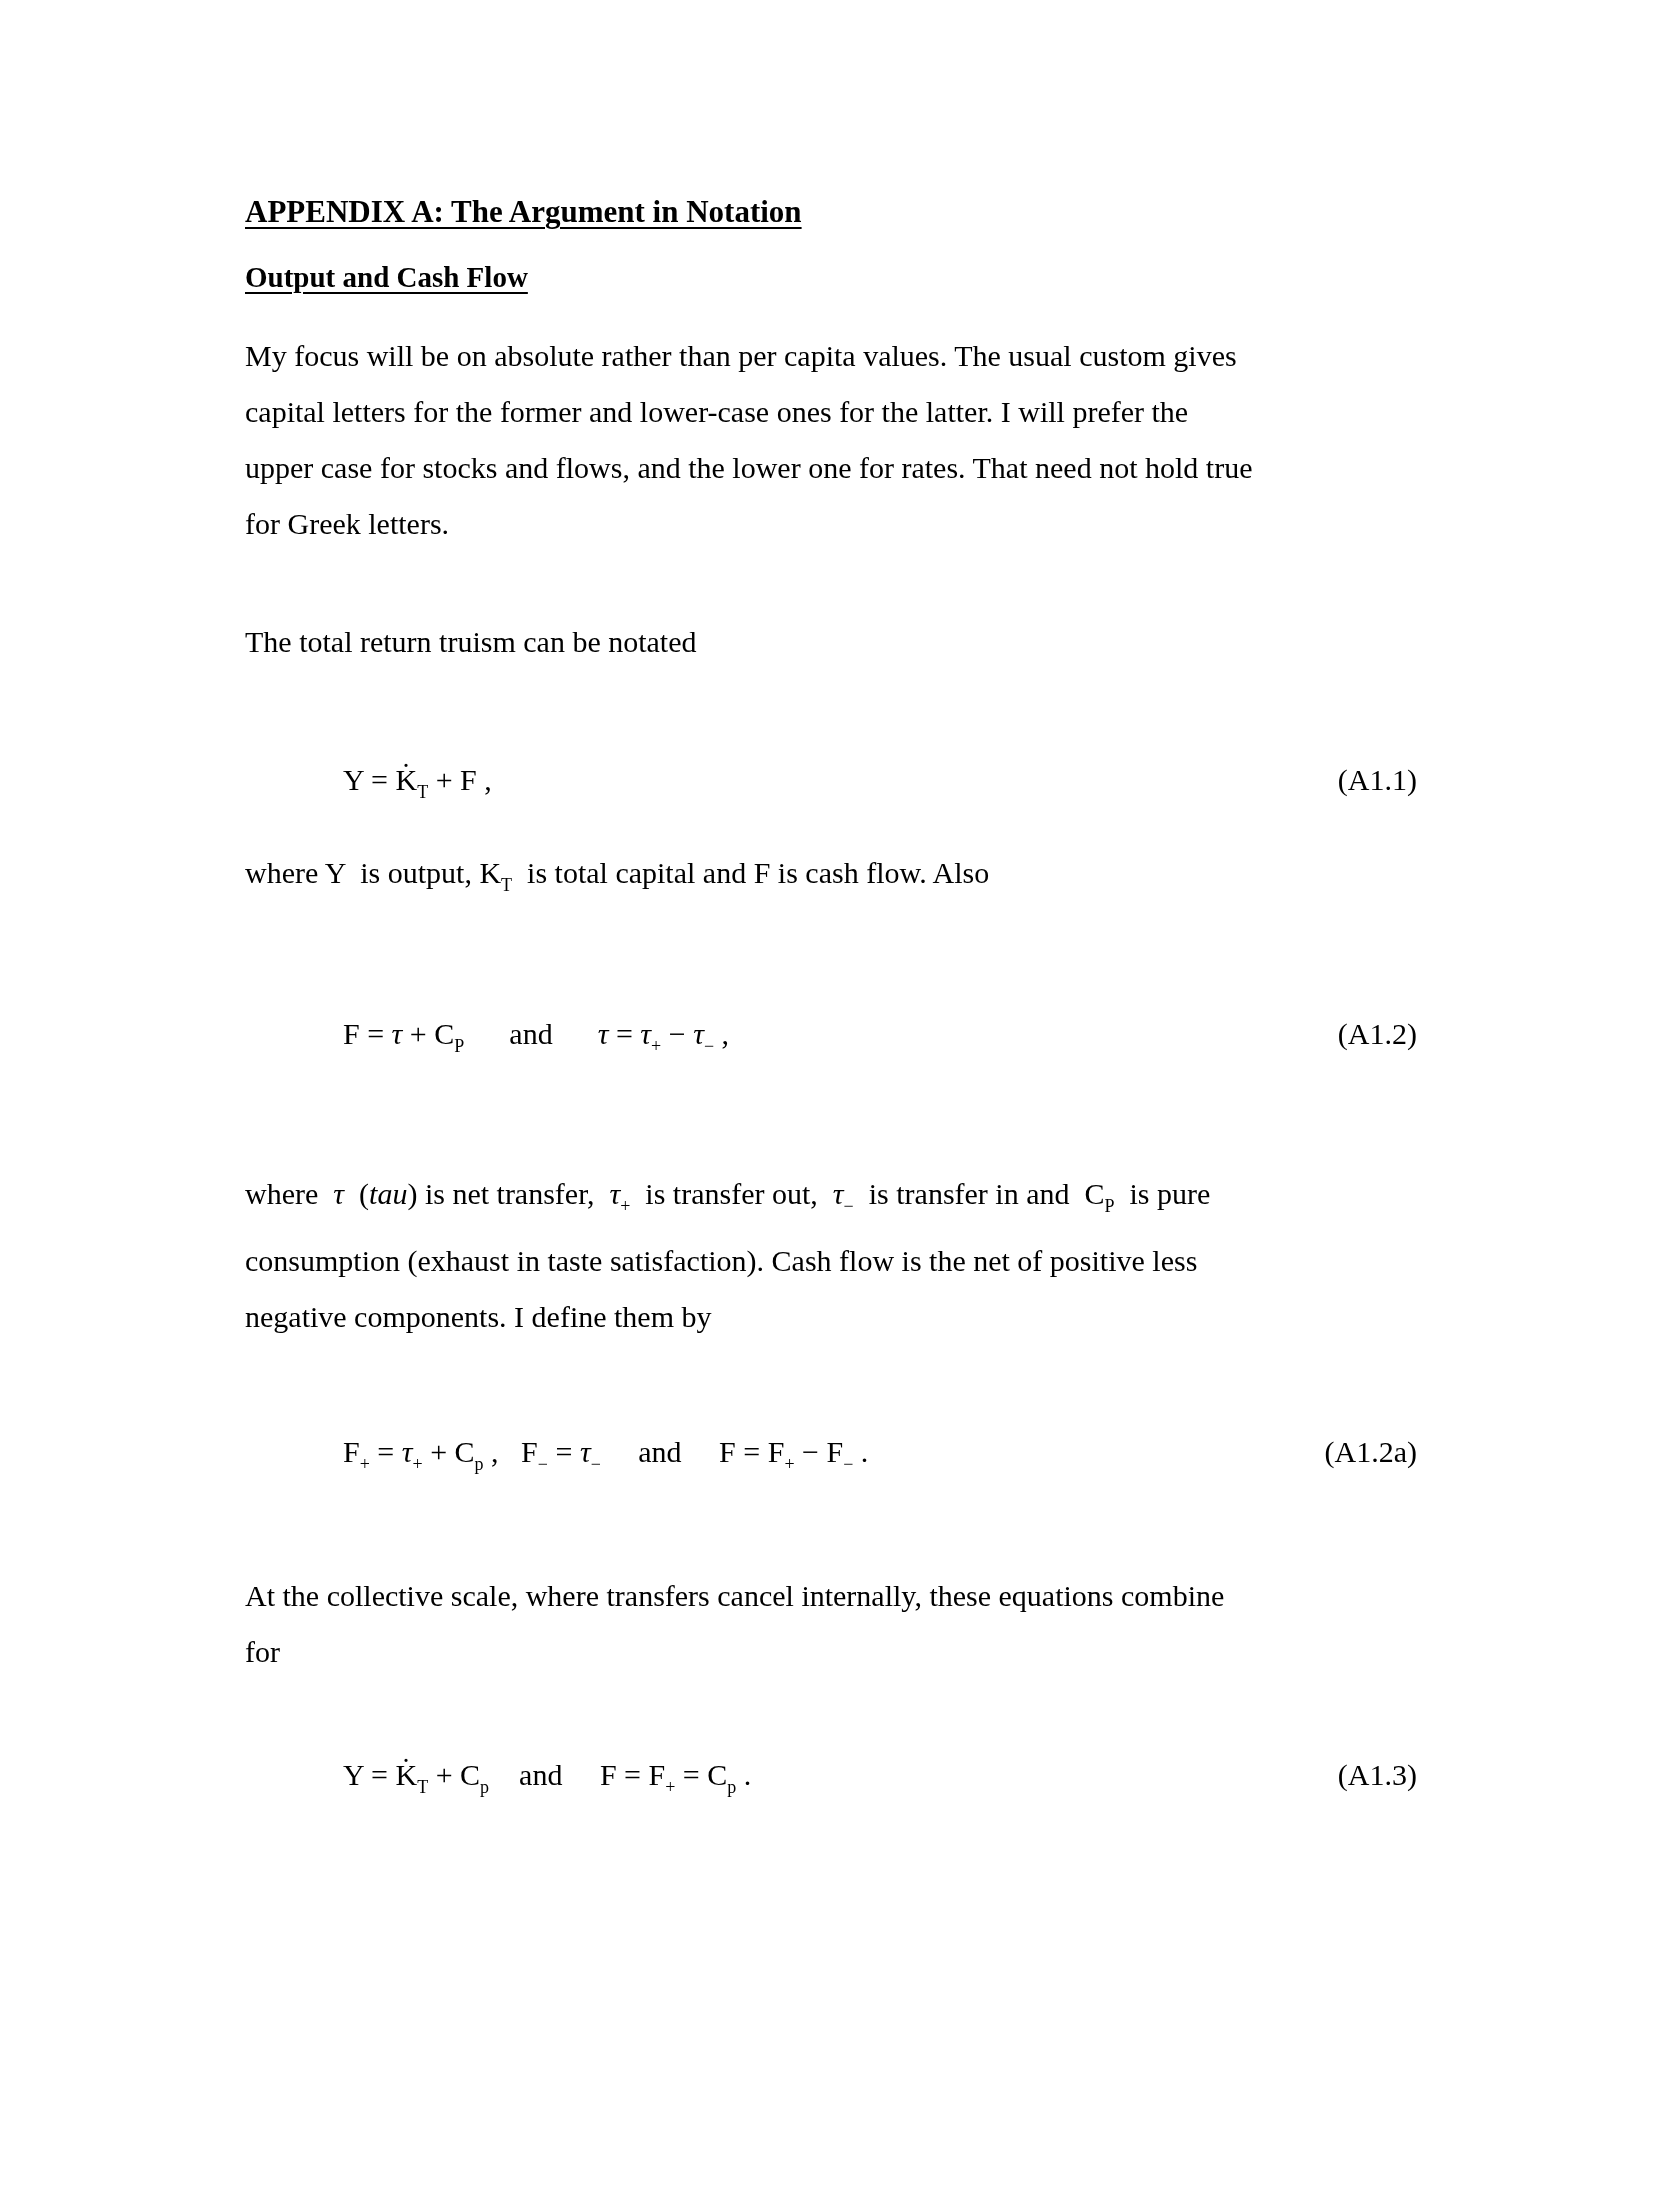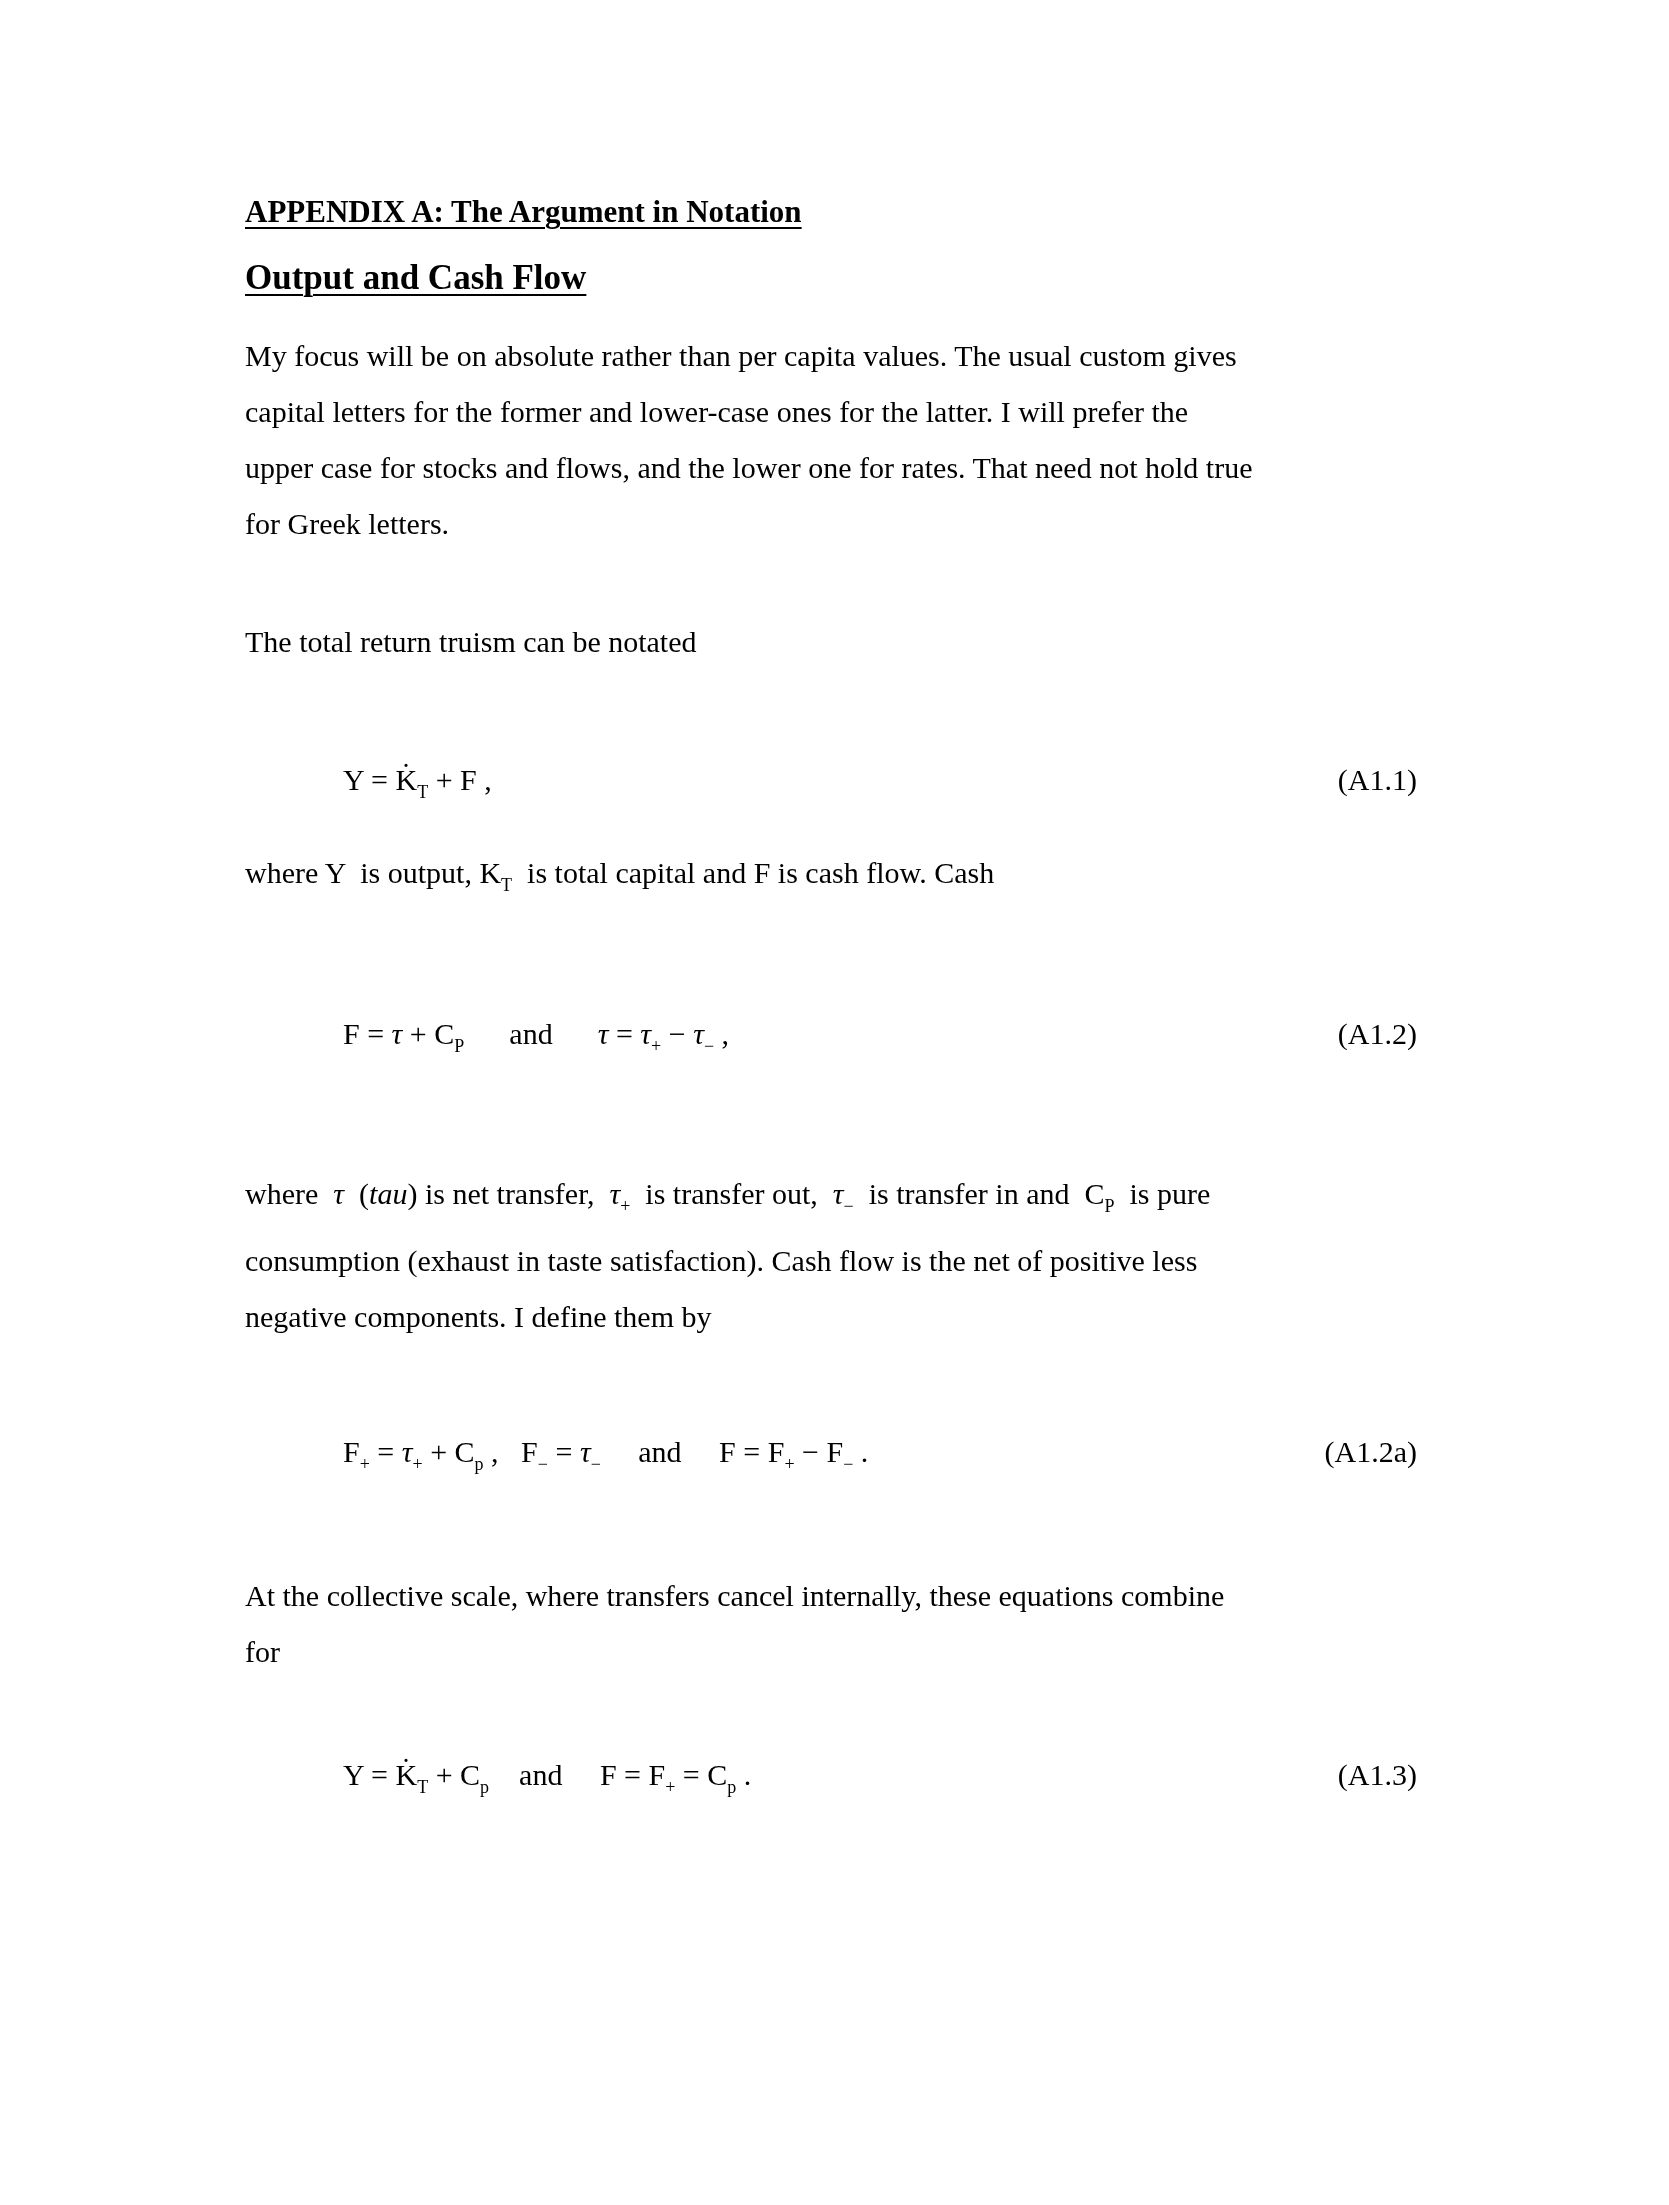--- a/index.html
+++ b/index.html
@@ -23,21 +23,21 @@
   .doc-title {
     font-size: 31px;
     font-weight: bold;
     text-decoration: underline;
     text-decoration-thickness: 2px;
     text-underline-offset: 4.6px;
     line-height: 59px;
     white-space: pre;
   }
   .section-heading {
-    font-size: 35px;
+    font-size: 29px;
     font-weight: bold;
     text-decoration: underline;
     text-decoration-thickness: 2px;
     text-underline-offset: 4.6px;
     line-height: 59px;
     margin-top: 6.5px;
     white-space: pre;
   }
   .line {
     font-size: 30px;
@@ -98,21 +98,21 @@
           <div class="line"><span class="s-n">My focus will be on absolute rather than per capita values. The usual custom gives</span></div>
           <div class="line"><span class="s-n">capital letters for the former and lower-case ones for the latter. I will prefer the</span></div>
           <div class="line"><span class="s-n">upper case for stocks and flows, and the lower one for rates. That need not hold true</span></div>
           <div class="line"><span class="s-n">for Greek letters.</span></div>
         </div>
         <div style="margin-top: 62px;">
           <div class="line"><span class="s-n">The total return truism can be notated</span></div>
         </div>
         <div class="eq-row" style="margin-top: 82px;"><div class="eq-body"><span class="s-n">Y = K̇</span><span class="s-sub">T</span><span class="s-n"> + F ,</span></div><div class="eq-label">(A1.1)</div></div>
         <div style="margin-top: 25px;">
-          <div class="line"><span class="s-n">where Y  is output, K</span><span class="s-sub">T</span><span class="s-n">  is total capital and F is cash flow. Cash</span></div>
+          <div class="line"><span class="s-n">where Y  is output, K</span><span class="s-sub">T</span><span class="s-n">  is total capital and F is cash flow. Also</span></div>
         </div>
         <div class="eq-row" style="margin-top: 94px;"><div class="eq-body"><span class="s-n">F = </span><span class="s-i">τ</span><span class="s-n"> + C</span><span class="s-sub">P</span><span class="s-n">      and      </span><span class="s-i">τ</span><span class="s-n"> = </span><span class="s-i">τ</span><span class="s-sub">+</span><span class="s-n"> − </span><span class="s-i">τ</span><span class="s-sub">−</span><span class="s-n"> ,</span></div><div class="eq-label">(A1.2)</div></div>
         <div style="margin-top: 92px;">
           <div class="line"><span class="s-n">where  </span><span class="s-i">τ</span><span class="s-n">  (</span><span class="s-i">tau</span><span class="s-n">) is net transfer,  </span><span class="s-i">τ</span><span class="s-sub">+</span><span class="s-n">  is transfer out,  </span><span class="s-i">τ</span><span class="s-sub">−</span><span class="s-n">  is transfer in and  C</span><span class="s-sub">P</span><span class="s-n">  is pure</span></div>
           <div class="line"><span class="s-n">consumption (exhaust in taste satisfaction). Cash flow is the net of positive less</span></div>
           <div class="line"><span class="s-n">negative components. I define them by</span></div>
         </div>
         <div class="eq-row" style="margin-top: 79px;"><div class="eq-body"><span class="s-n">F</span><span class="s-sub">+</span><span class="s-n"> = </span><span class="s-i">τ</span><span class="s-sub">+</span><span class="s-n"> + C</span><span class="s-sub">p</span><span class="s-n"> ,   F</span><span class="s-sub">−</span><span class="s-n"> = </span><span class="s-i">τ</span><span class="s-sub">−</span><span class="s-n">     and     F = F</span><span class="s-sub">+</span><span class="s-n"> − F</span><span class="s-sub">−</span><span class="s-n"> .</span></div><div class="eq-label">(A1.2a)</div></div>
         <div style="margin-top: 76px;">
           <div class="line"><span class="s-n">At the collective scale, where transfers cancel internally, these equations combine</span></div>

